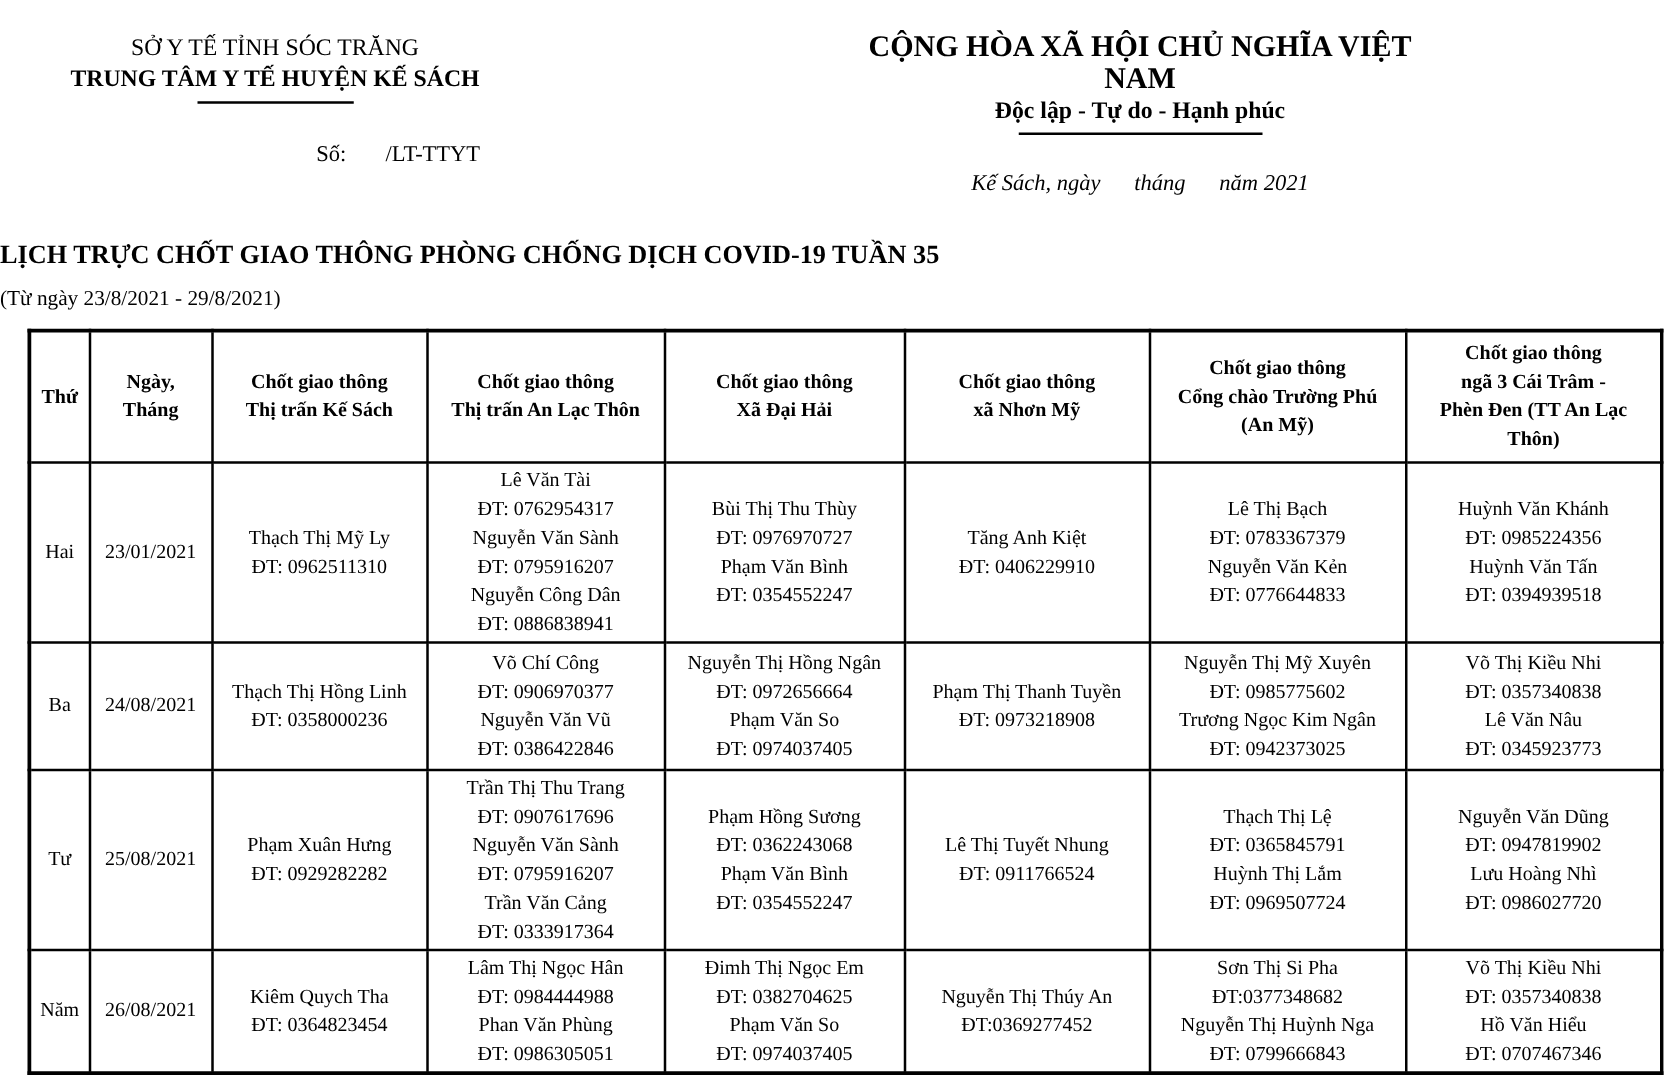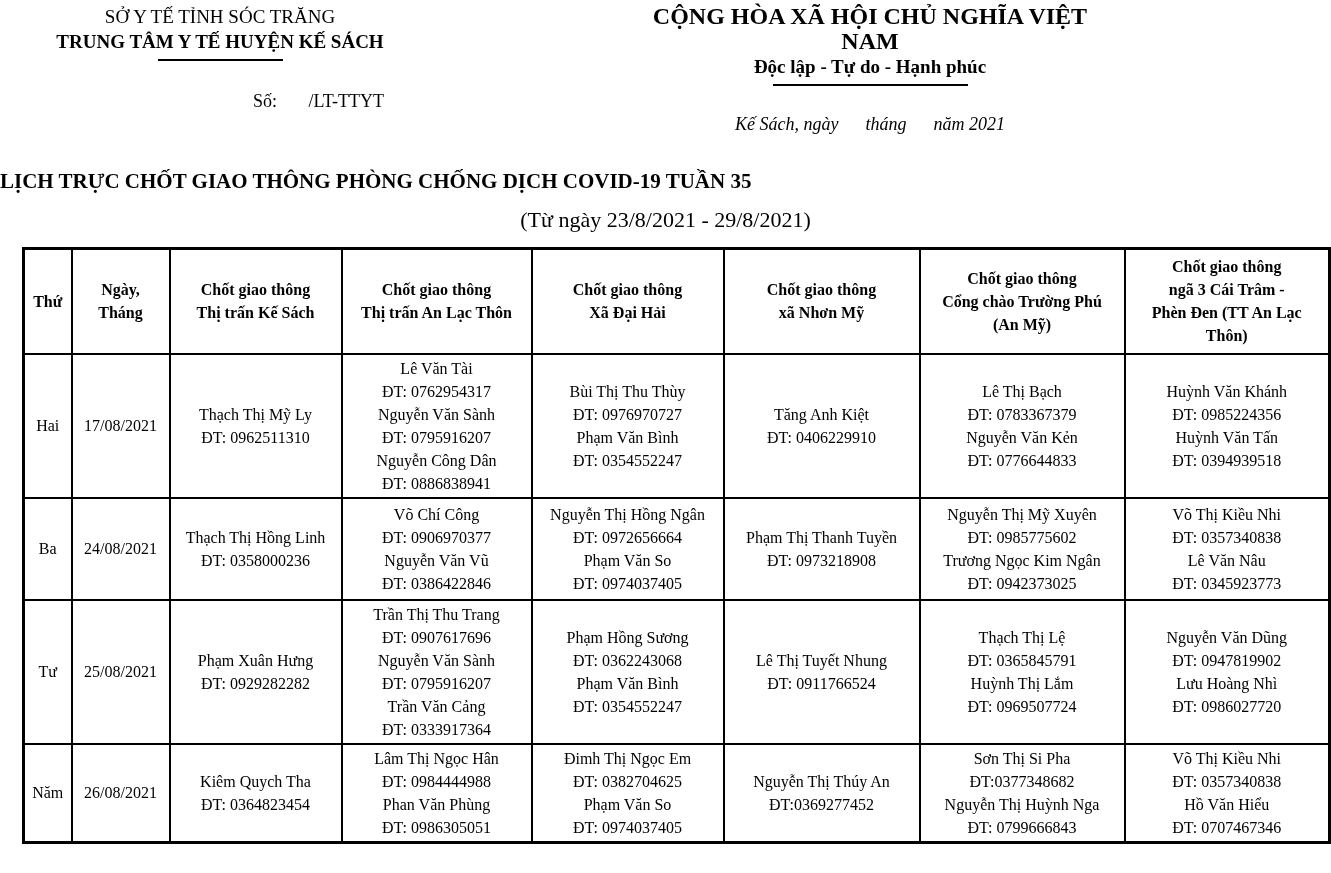--- a/index.html
+++ b/index.html
@@ -11,21 +11,22 @@
   }
   .page {
     position: relative;
     width: 1331px;
     height: 873px;
     background: #ffffff;
     overflow: hidden;
   }
   .doc-header {
     display: flex;
-    padding-top: 4px;
+    padding-top: 26px;
+    gap: 42px;
   }
   .header-left {
     width: 440px;
     text-align: center;
   }
   .header-right {
     margin-left: 200px;
     width: 460px;
     text-align: center;
   }
@@ -73,22 +74,22 @@
     font-style: italic;
     white-space: pre;
   }
   .title {
     margin-top: 34px;
     font-size: 21px;
     font-weight: bold;
   }
   .subtitle {
     margin-top: 13px;
-    text-align: center;
-    font-size: 22px;
+    text-align: left;
+    font-size: 17px;
   }
   table.schedule {
     margin-left: 22px;
     margin-top: 14px;
     width: 1306px;
     border-collapse: collapse;
     table-layout: fixed;
     border: 3px solid #000;
   }
   table.schedule th,
@@ -163,21 +164,21 @@
 (An Mỹ)</th>
         <th>Chốt giao thông
 ngã 3 Cái Trâm -
 Phèn Đen (TT An Lạc
 Thôn)</th>
       </tr>
     </thead>
     <tbody>
       <tr class="row-0">
         <td>Hai</td>
-        <td>17/08/2021</td>
+        <td>23/01/2021</td>
         <td>Thạch Thị Mỹ Ly
 ĐT: 0962511310</td>
         <td>Lê Văn Tài
 ĐT: 0762954317
 Nguyễn Văn Sành
 ĐT: 0795916207
 Nguyễn Công Dân
 ĐT: 0886838941</td>
         <td>Bùi Thị Thu Thùy
 ĐT: 0976970727

